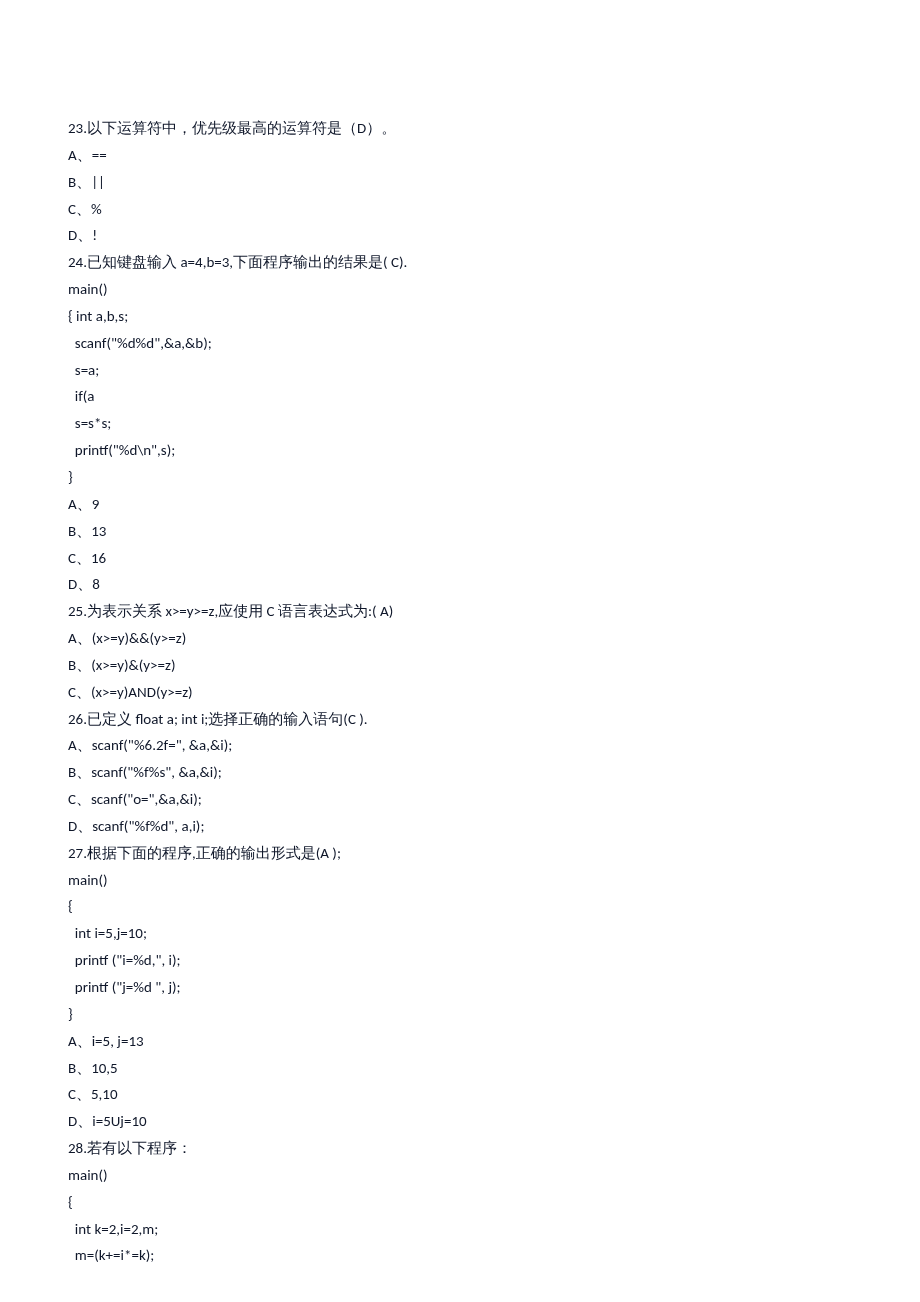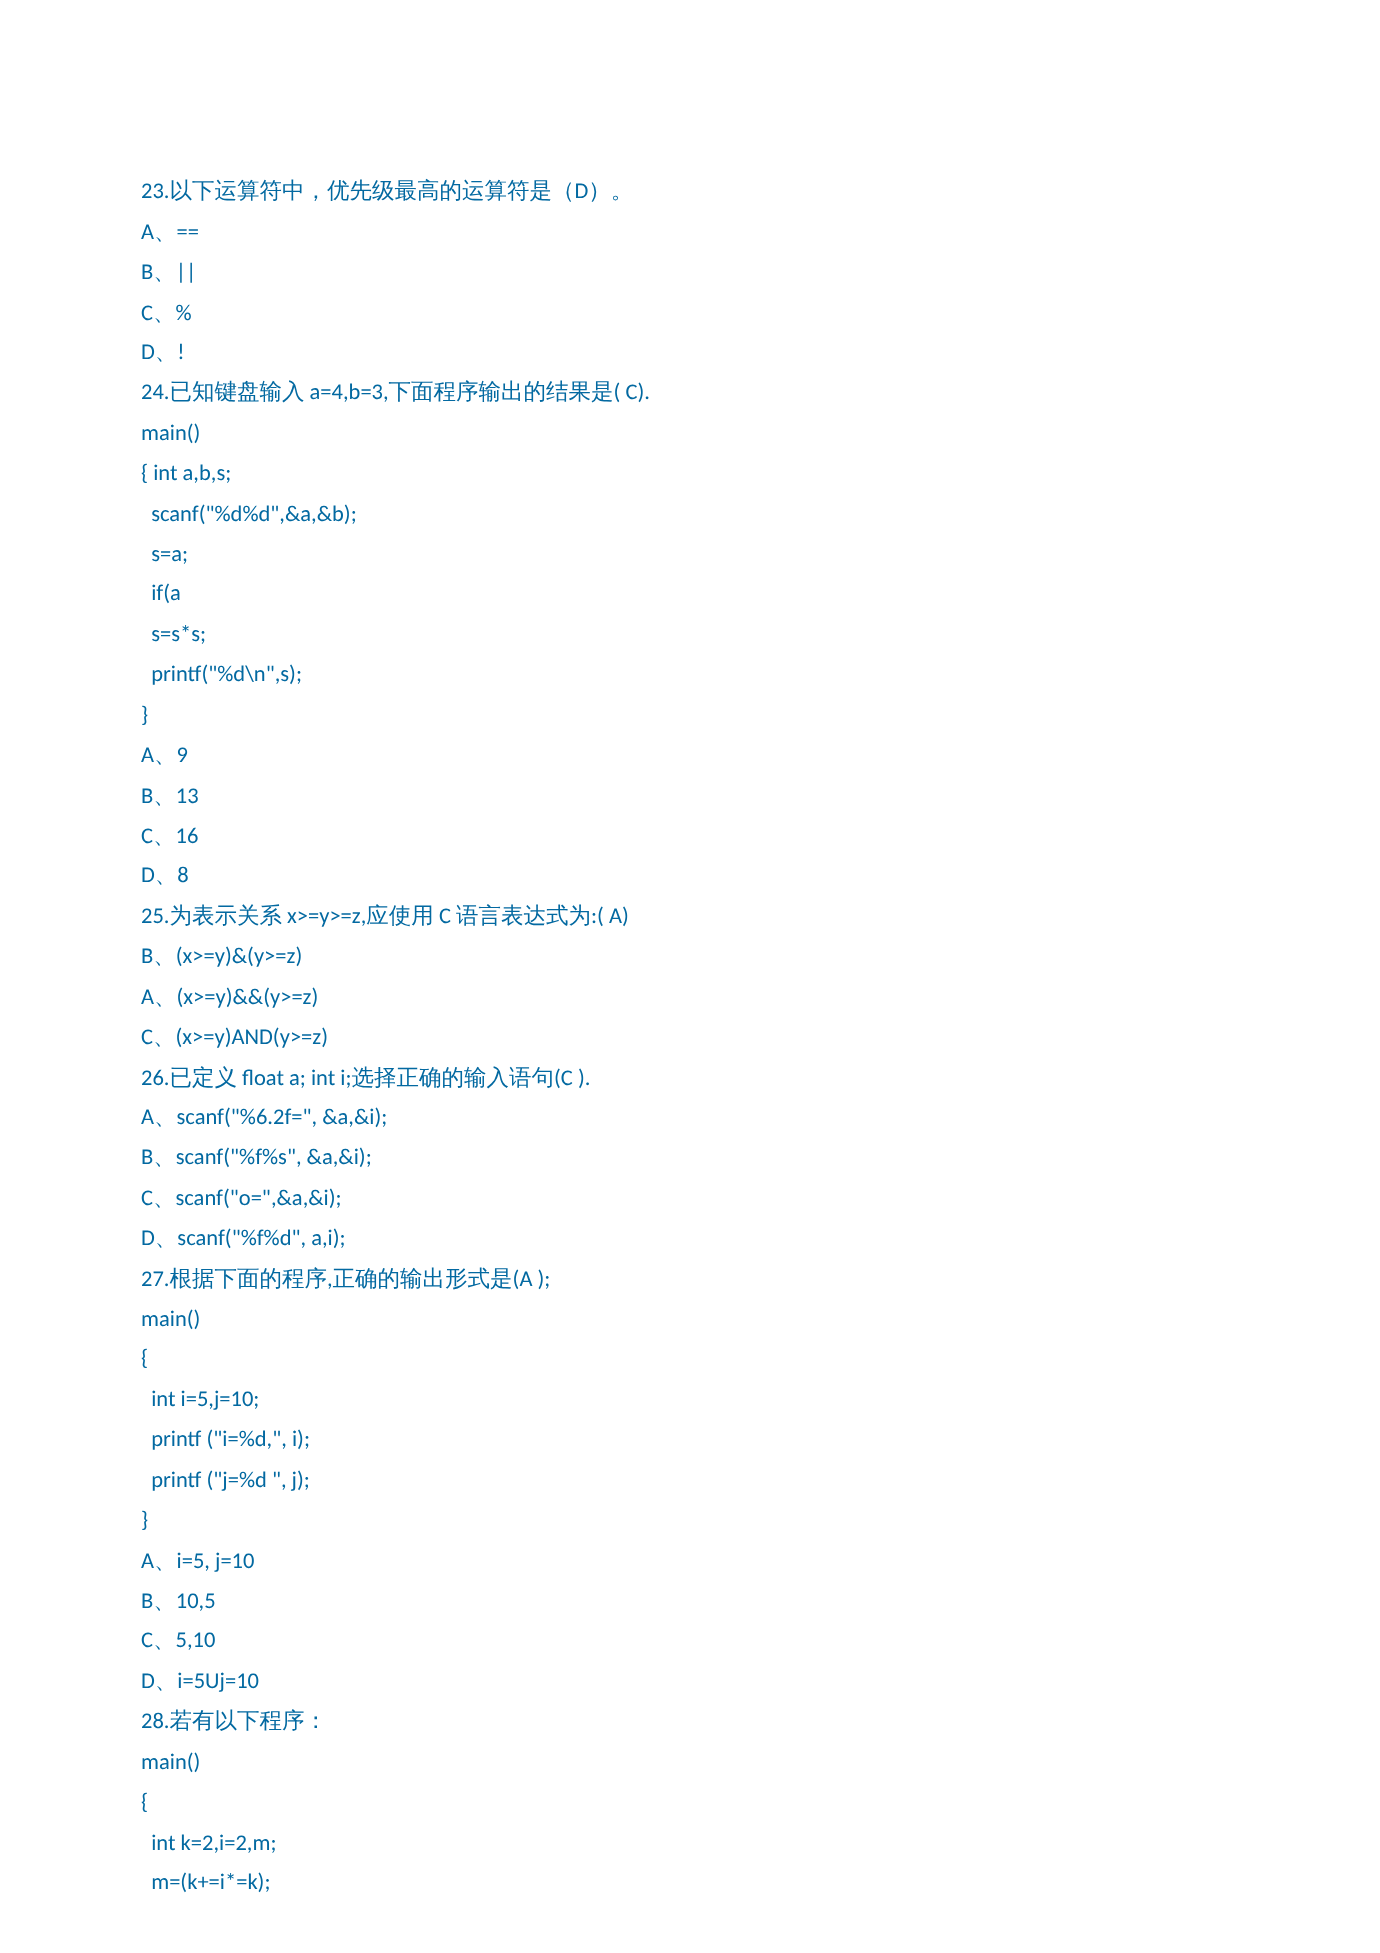--- a/index.html
+++ b/index.html
@@ -5,24 +5,24 @@
   html, body {
     margin: 0;
     padding: 0;
     background: #ffffff;
     width: 920px;
   }
   .page {
     width: 920px;
     min-height: 1302px;
     box-sizing: border-box;
-    padding: 115px 0 0 94px;
+    padding: 115px 0 0 68px;
     font-family: "Calibri", "Microsoft YaHei", "SimSun", Arial, sans-serif;
     font-size: 15px;
-    color: #0369a1;
+    color: #0f172a;
     line-height: 1.79;
   }
   .line {
     white-space: pre;
     display: block;
   }
 </style>
 </head>
 <body>
 
@@ -39,36 +39,36 @@
     <span class="line">  s=a;</span>
     <span class="line">  if(a</span>
     <span class="line">  s=s*s;</span>
     <span class="line">  printf("%d\n",s);</span>
     <span class="line">}</span>
     <span class="line">A、9</span>
     <span class="line">B、13</span>
     <span class="line">C、16</span>
     <span class="line">D、8</span>
     <span class="line">25.为表示关系 x&gt;=y&gt;=z,应使用 C 语言表达式为:( A)</span>
+    <span class="line">A、(x&gt;=y)&amp;&amp;(y&gt;=z)</span>
     <span class="line">B、(x&gt;=y)&amp;(y&gt;=z)</span>
-    <span class="line">A、(x&gt;=y)&amp;&amp;(y&gt;=z)</span>
     <span class="line">C、(x&gt;=y)AND(y&gt;=z)</span>
     <span class="line">26.已定义 float a; int i;选择正确的输入语句(C ).</span>
     <span class="line">A、scanf("%6.2f=", &amp;a,&amp;i);</span>
     <span class="line">B、scanf("%f%s", &amp;a,&amp;i);</span>
     <span class="line">C、scanf("o=",&amp;a,&amp;i);</span>
     <span class="line">D、scanf("%f%d", a,i);</span>
     <span class="line">27.根据下面的程序,正确的输出形式是(A );</span>
     <span class="line">main()</span>
     <span class="line">{</span>
     <span class="line">  int i=5,j=10;</span>
     <span class="line">  printf ("i=%d,", i);</span>
     <span class="line">  printf ("j=%d ", j);</span>
     <span class="line">}</span>
-    <span class="line">A、i=5, j=10</span>
+    <span class="line">A、i=5, j=13</span>
     <span class="line">B、10,5</span>
     <span class="line">C、5,10</span>
     <span class="line">D、i=5Uj=10</span>
     <span class="line">28.若有以下程序：</span>
     <span class="line">main()</span>
     <span class="line">{</span>
     <span class="line">  int k=2,i=2,m;</span>
     <span class="line">  m=(k+=i*=k);</span>
   </div>
 

